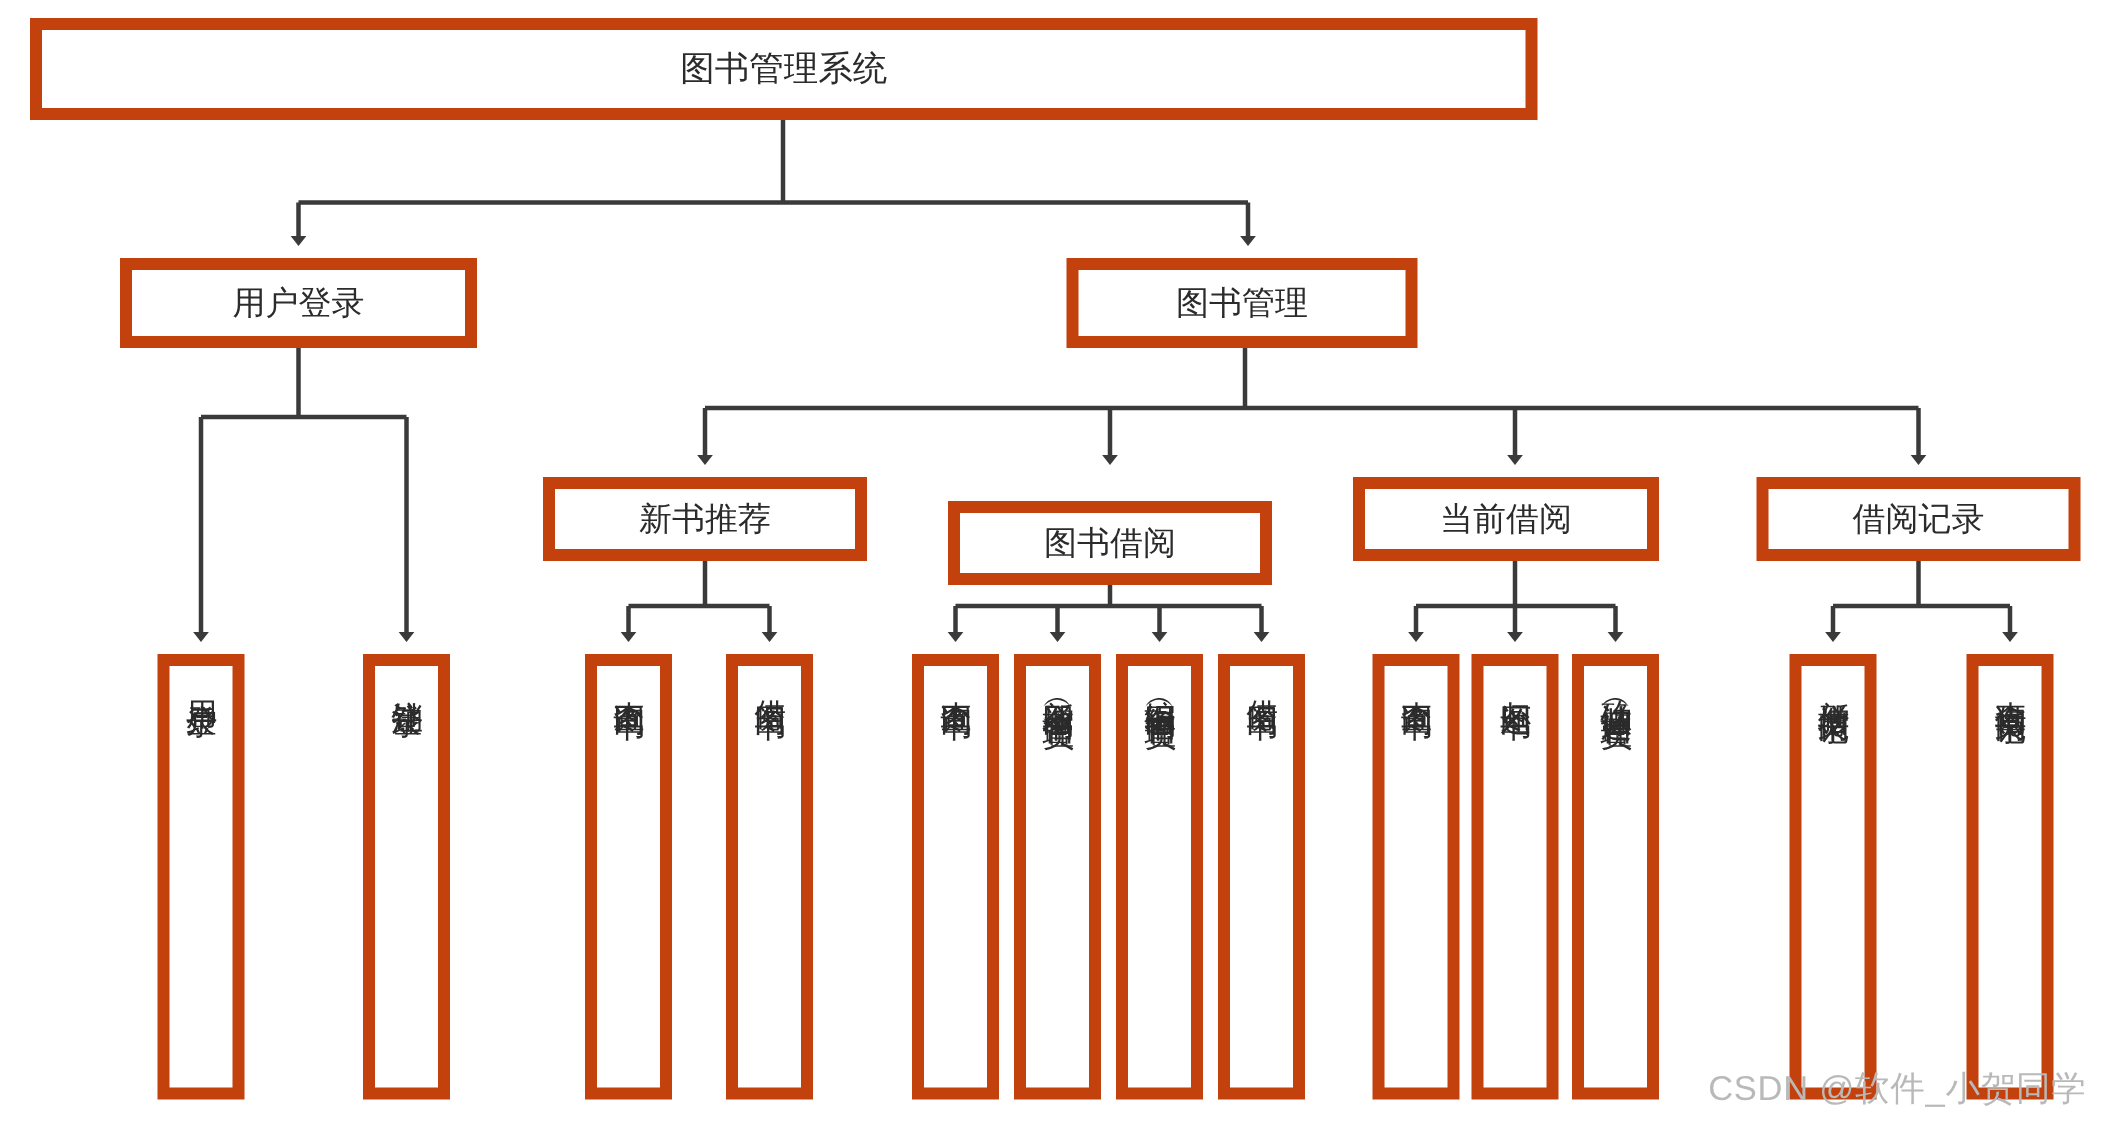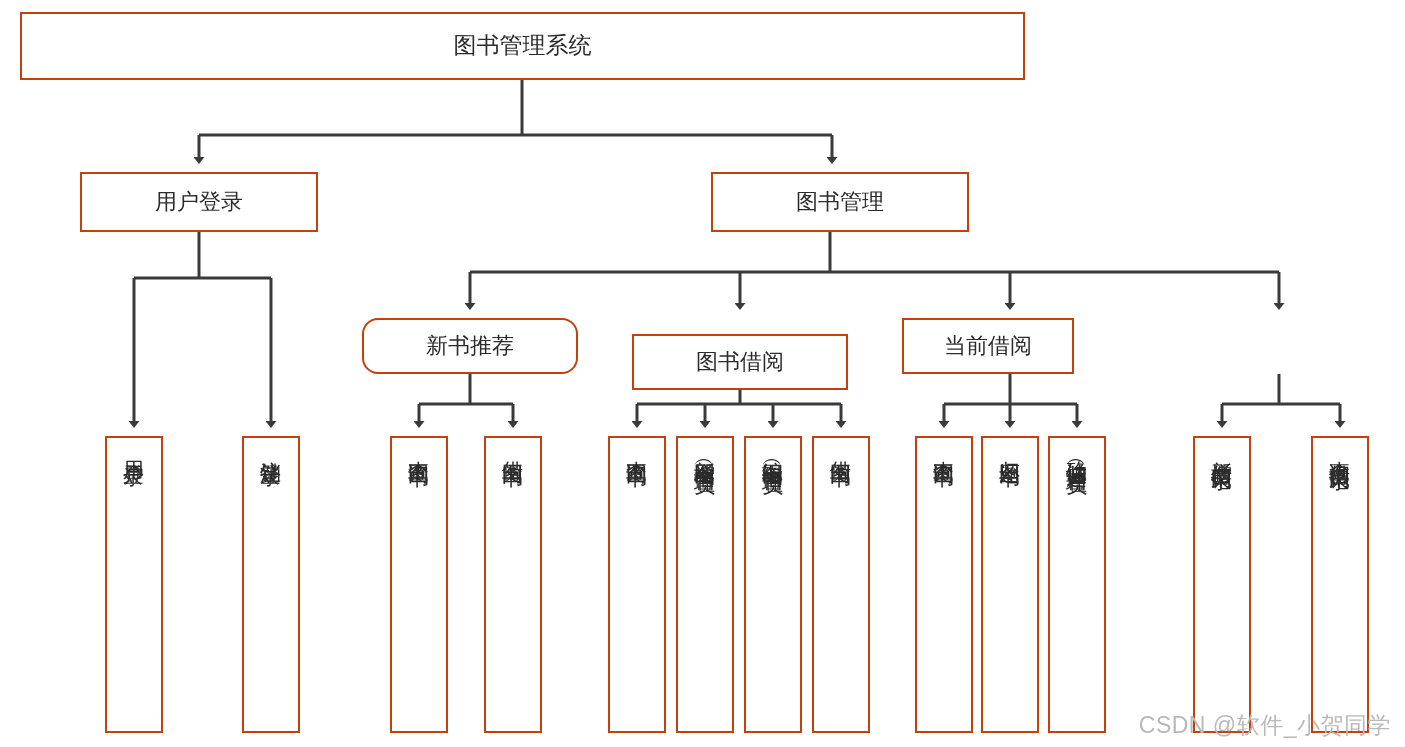--- a/index.html
+++ b/index.html
@@ -21,21 +21,21 @@
     position: absolute;
     left: 0;
     top: 0;
     width: 1405px;
     height: 747px;
   }
   .node {
     position: absolute;
     box-sizing: border-box;
     background: #ffffff;
-    border: 2px solid #c2410c;
+    border: 8px solid #c2410c;
     display: flex;
     align-items: center;
     justify-content: center;
     text-align: center;
     color: #2b2b2b;
     z-index: 2;
   }
   .node .label {
     display: block;
     line-height: 1.18;
@@ -127,32 +127,35 @@
     </g>
   </svg>
 
   <div class="node node-root" style="left:20px; top:12px; width:1005px; height:68px;">
     <span class="label">图书管理系统</span>
   </div>
 
   <div class="node node-l2" style="left:80px; top:172px; width:238px; height:60px;">
     <span class="label">用户登录</span>
   </div>
-  <div class="node node-l2" style="left:711px; top:172px; width:258px; height:60px;text-align:right;">
+  <div class="node node-l2" style="left:711px; top:172px; width:234px; height:60px;text-align:right;">
     <span class="label">图书管理</span>
   </div>
 
-  <div class="node node-l3" style="left:362px; top:318px; width:216px; height:56px;border-radius:16px;">
+  <div class="node node-l3" style="left:362px; top:318px; width:216px; height:56px;">
     <span class="label">新书推荐</span>
   </div>
   <div class="node node-l3" style="left:632px; top:318px; width:216px; height:56px;margin-top:16px;">
     <span class="label">图书借阅</span>
   </div>
-  <div class="node node-l3" style="left:902px; top:318px; width:172px; height:56px;">
+  <div class="node node-l3" style="left:902px; top:318px; width:204px; height:56px;">
     <span class="label">当前借阅</span>
+  </div>
+  <div class="node node-l3" style="left:1171px; top:318px; width:216px; height:56px;">
+    <span class="label">借阅记录</span>
   </div>
 
   <div class="node node-leaf" style="left:105px; top:436px; width:58px; height:297px;">
     <span class="label">用户登录</span>
   </div>
   <div class="node node-leaf" style="left:242px; top:436px; width:58px; height:297px;">
     <span class="label">注销登录</span>
   </div>
 
   <div class="node node-leaf" style="left:390px; top:436px; width:58px; height:297px;">

